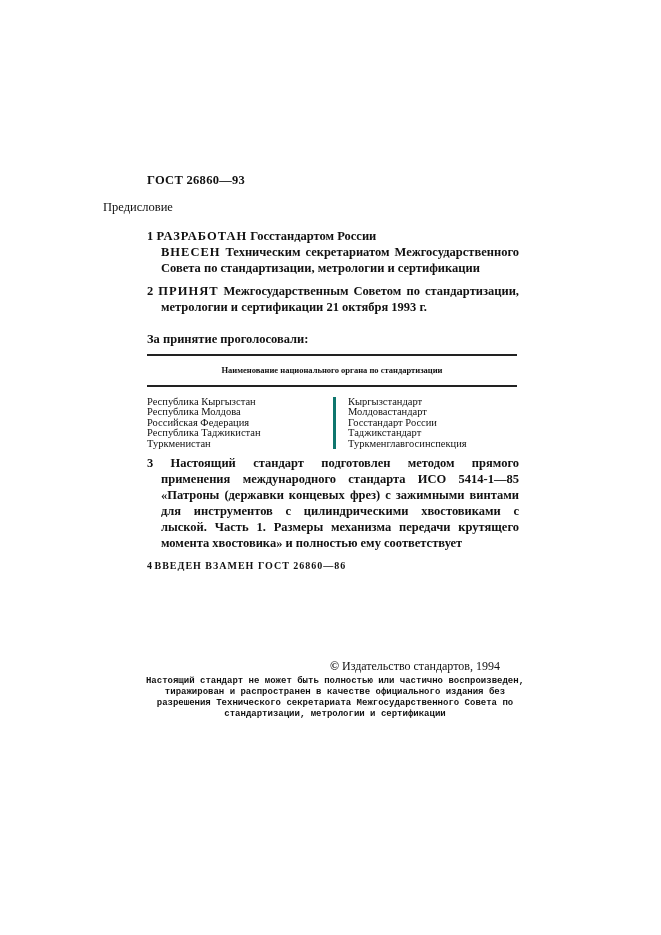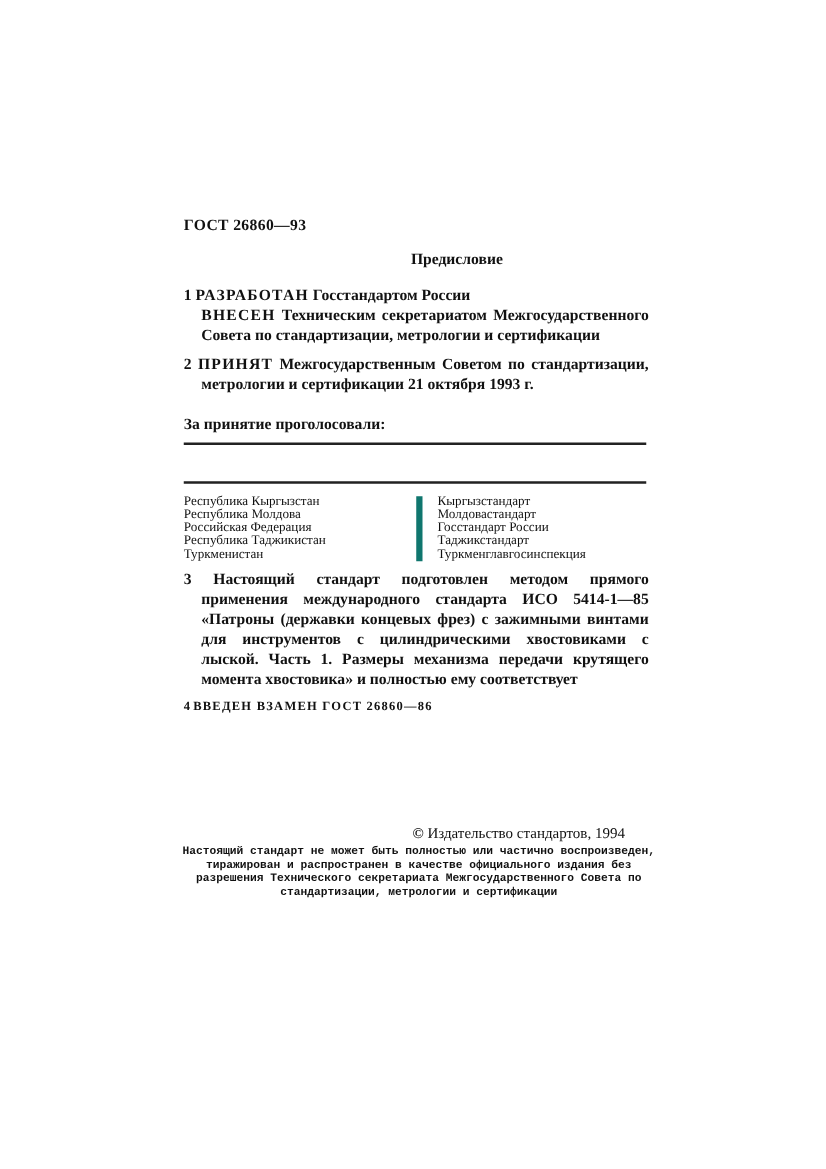--- a/index.html
+++ b/index.html
@@ -1,35 +1,35 @@
 <!DOCTYPE html>
 <html><head>
 <meta charset="utf-8">
 <style>
   html, body { margin: 0; padding: 0; background: #ffffff; }
   body { width: 661px; height: 935px; position: relative; overflow: hidden;
          font-family: "Liberation Serif", "DejaVu Serif", serif; color: #111; }
   .abs { position: absolute; }
   .b { font-weight: bold; }
   .doc-code { left: 147px; top: 173px; font-size: 12.5px; font-weight: bold; letter-spacing: 0.3px; }
-  .foreword { left: 0; width: 661px; top: 200px; text-align: center; font-size: 12.5px; font-weight: bold; padding-left: 70px; box-sizing: border-box; }
+  .foreword { left: 0; width: 661px; top: 200px; font-size: 12.5px; font-weight: normal; padding-left: 103px; box-sizing: border-box; }
   .item { font-size: 12.5px; line-height: 16px; font-weight: bold; }
   .item .kw { letter-spacing: 1px; }
   .para { left: 147px; width: 372px; }
   .indent { padding-left: 14px; text-indent: -14px; }
   .justify { text-align: justify; }
   .voted { left: 147px; top: 332px; font-size: 12.5px; font-weight: bold; }
   .table { left: 147px; top: 354px; width: 370px; }
   .tline { height: 2px; background: #222; width: 100%; }
   .thead { display: flex; height: 29px; }
   .thead .c1 { width: 186px; display: flex; align-items: center; justify-content: center; font-size: 8.5px; font-weight: bold; border-right: 1px solid #222; }
   .thead .c2 { flex: 1; display: flex; align-items: center; justify-content: center; text-align: center; font-size: 8.5px; font-weight: bold; line-height: 9px; }
   .tbody { display: flex; padding-top: 10px; }
   .tbody .col { font-size: 10.5px; line-height: 10.5px; }
-  .tbody .col1 { width: 186px; border-right: 5px solid #0f766e; }
+  .tbody .col1 { width: 186px; border-right: 3px solid #0f766e; }
   .tbody .col2 { flex: 1; padding-left: 12px; }
   .copyright { left: 330px; top: 659px; font-size: 12px; }
   .notice { left: 140px; width: 390px; top: 676px; text-align: center; font-size: 9px; font-weight: bold; line-height: 11px; font-family: Liberation Mono, monospace; }
 </style>
 </head>
 <body>
 
 <div class="abs doc-code">ГОСТ 26860—93</div>
 <div class="abs foreword">Предисловие</div>
 
@@ -45,20 +45,21 @@
 <div class="abs para item indent justify" style="top:283px; padding-left:14px; box-sizing:border-box;">
   <span>2</span>
   <span class="kw">ПРИНЯТ</span><span> Межгосударственным Советом по стандартизации, метрологии и сертификации 21 октября 1993 г.</span>
 </div>
 
 <div class="abs voted">За принятие проголосовали:</div>
 
 <div class="abs table">
   <div class="tline"></div>
   <div class="thead">
+    <div class="c2">Наименование национального органа по стандартизации</div>
   </div>
   <div class="tline" style="height:1.5px;"></div>
   <div class="tbody">
     <div class="col col1">
       <div>Республика Кыргызстан</div>
       <div>Республика Молдова</div>
       <div>Российская Федерация</div>
       <div>Республика Таджикистан</div>
       <div>Туркменистан</div>
     </div>

